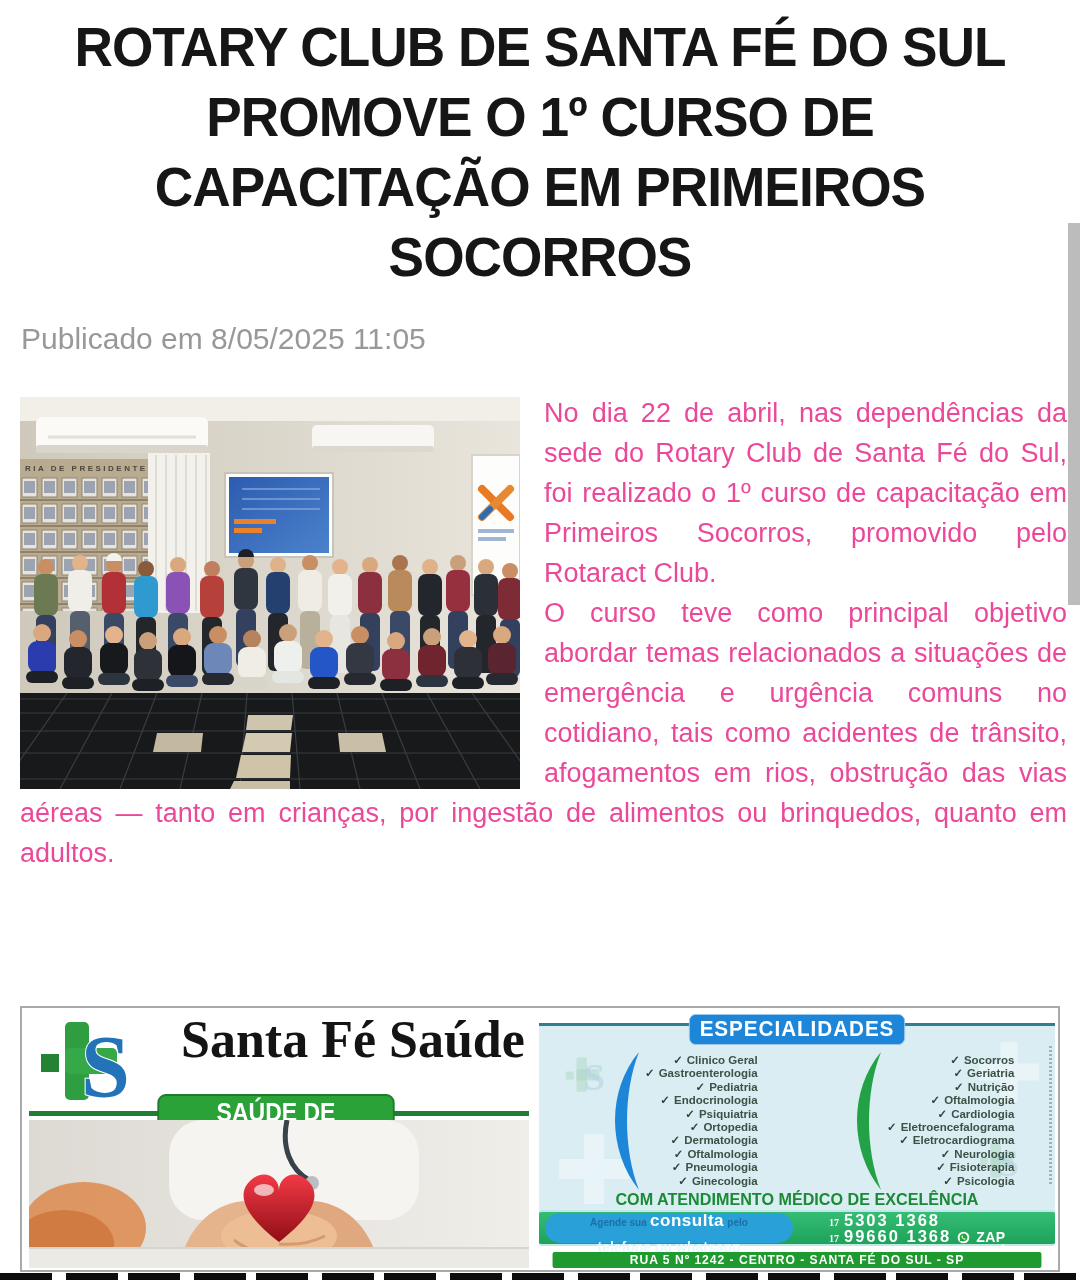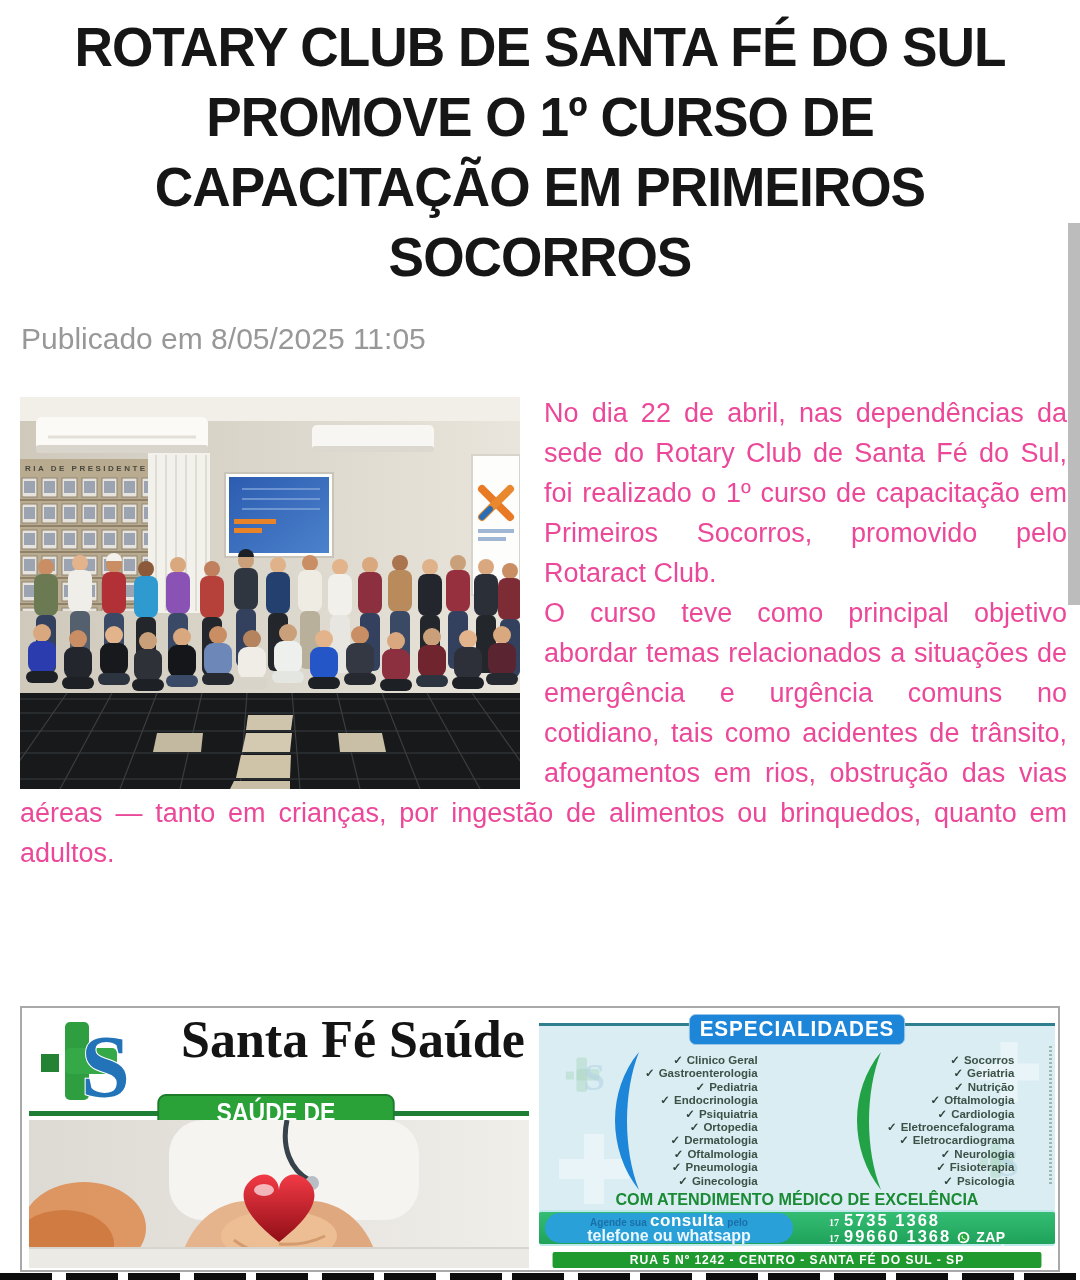--- a/index.html
+++ b/index.html
@@ -55,21 +55,21 @@
   .atend{position:absolute;left:0;top:176px;width:516px;text-align:center;font-weight:800;font-size:17px;
          color:#1a8a34;transform:scaleX(.95);}
   .band{position:absolute;left:0;top:196px;width:516px;height:36px;border-radius:3px;
         background:linear-gradient(180deg,#35bd74,#1fa25a);border-top:2px solid #bfe8ea;border-bottom:2px solid #bfe8ea;
         box-sizing:border-box;padding-left:31px;}
   .pill{position:absolute;left:6px;top:1px;width:248px;height:30px;background:#29a0d8;border-radius:16px;
         text-align:center;color:#fff;}
   .pill .l1{font-size:12px;line-height:15px;}
   .pill .l1 .big{font-size:17px;font-weight:800;letter-spacing:.5px;}
   .pill .mut{color:#1b6fa8;font-weight:700;font-size:10px;}
-  .pill .l2{font-size:16px;font-weight:700;line-height:11px;color:#eaf7ff;}
+  .pill .l2{font-size:14px;font-weight:700;line-height:11px;color:#eaf7ff;margin-top:12px;}
   .phones{position:absolute;left:268px;top:0;width:244px;height:32px;color:#fff;}
   .pl{display:flex;align-items:baseline;justify-content:flex-start;line-height:16px;height:16px;}
   .pl .area{font-size:10px;font-weight:700;margin:0 5px 0 22px;font-family:Liberation Serif, serif;}
   .pl .num{font-size:16.5px;font-weight:800;letter-spacing:2px;white-space:nowrap;}
   .wa{display:inline-block;width:13px;height:13px;margin-left:6px;position:relative;top:2px;}
   .zap{font-size:14px;font-weight:700;margin-left:6px;letter-spacing:.5px;}
   .addr{position:absolute;left:6px;top:238px;width:504px;height:16px;background:#1f9a2e;border-radius:2px;
         color:#fff;font-weight:800;font-size:12.5px;line-height:16px;text-align:center;letter-spacing:1px;
         transform:scaleX(.97);}
 
@@ -459,21 +459,21 @@
           <div class="l1">
             <span class="mut">Agende sua</span>
             <span class="big">consulta</span>
             <span class="mut">pelo</span>
           </div>
           <div class="l2">telefone ou whatsapp</div>
         </div>
         <div class="phones">
           <div class="pl">
             <span class="area">17</span>
-            <span class="num">5735 1368</span>
+            <span class="num">5303 1368</span>
           </div>
           <div class="pl">
             <span class="area">17</span>
             <span class="num">99660 1368</span>
             <span class="wa">
               <svg viewBox="0 0 20 20" width="13" height="13">
                 <circle cx="10" cy="10" r="9" fill="#ffffff"></circle>
                 <path d="M10 4a6 6 0 0 0-5.2 9L4 16l3.1-.8A6 6 0 1 0 10 4zm3.2 8.3c-.2.6-1 1-1.6 1-.5 0-2-.5-3-1.6-1.1-1-1.6-2.5-1.6-3 0-.6.4-1.4 1-1.6.3-.1.5 0 .6.3l.5 1.1c0 .2 0 .4-.2.5l-.4.5c.2.5.6 1 1 1.4.4.4.9.8 1.4 1l.5-.4c.1-.2.3-.2.5-.2l1.1.5c.3.1.4.3.2.5z" fill="#22a83a"></path>
               </svg>
             </span>

